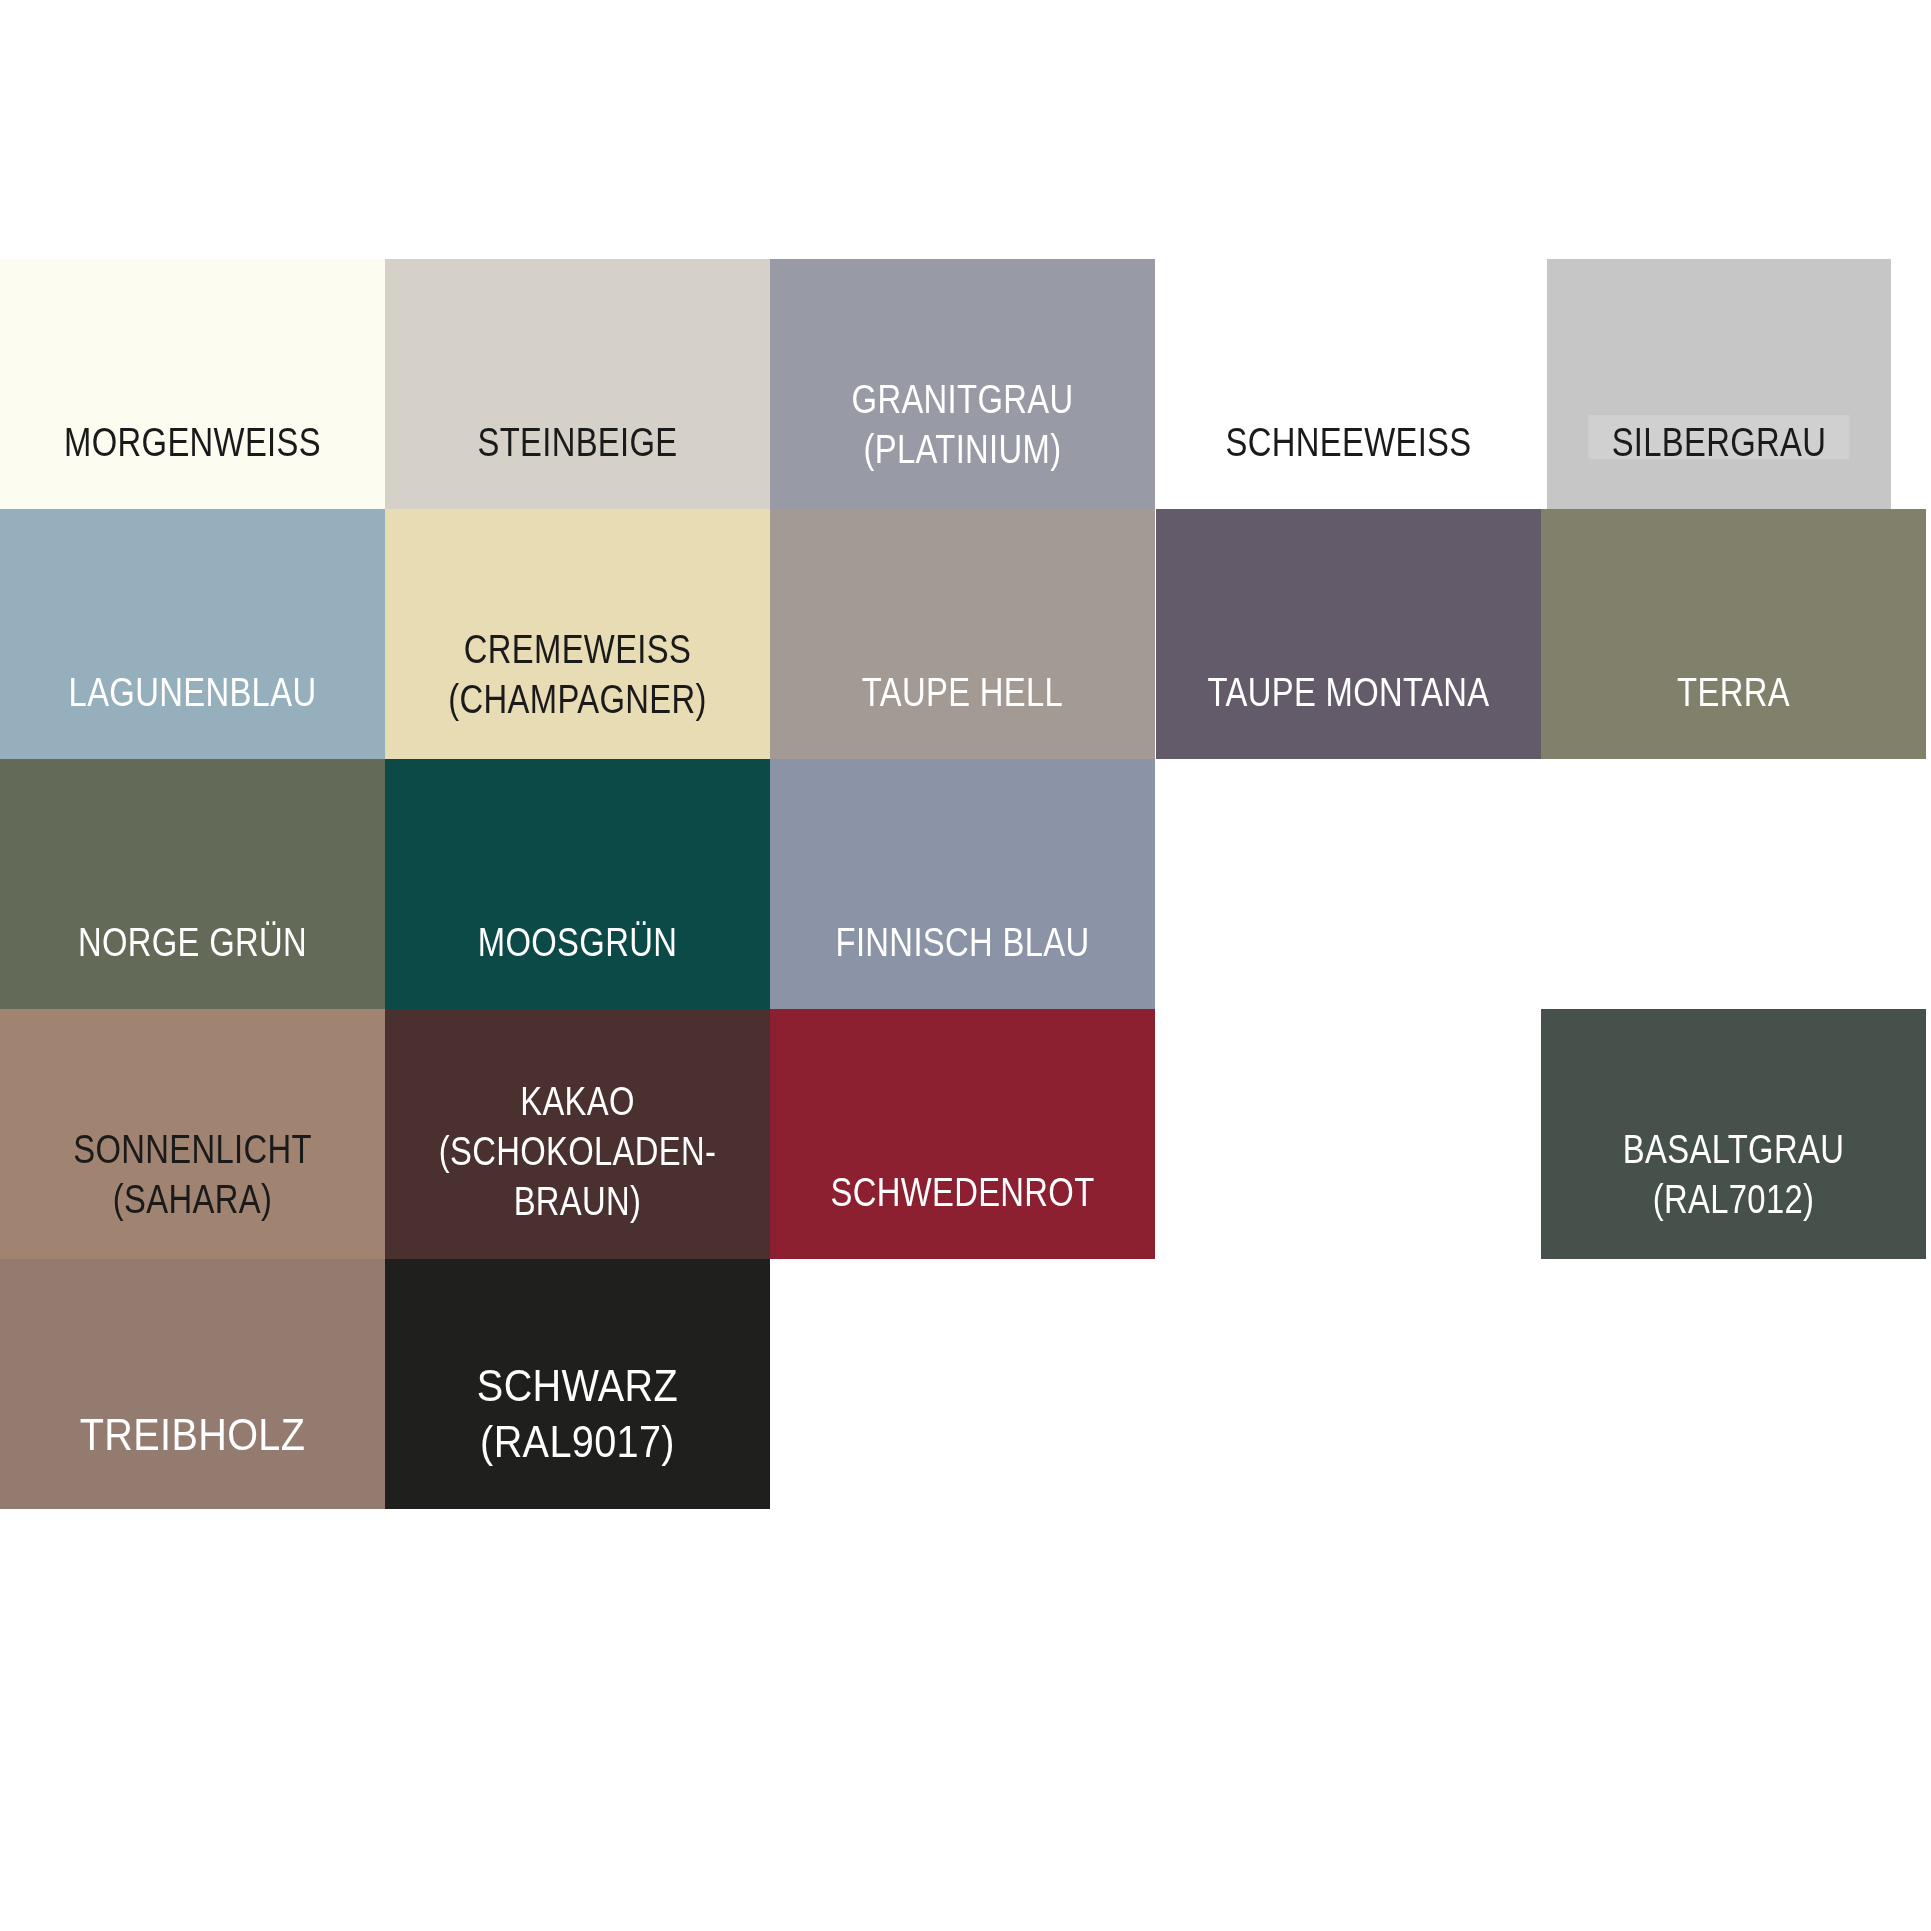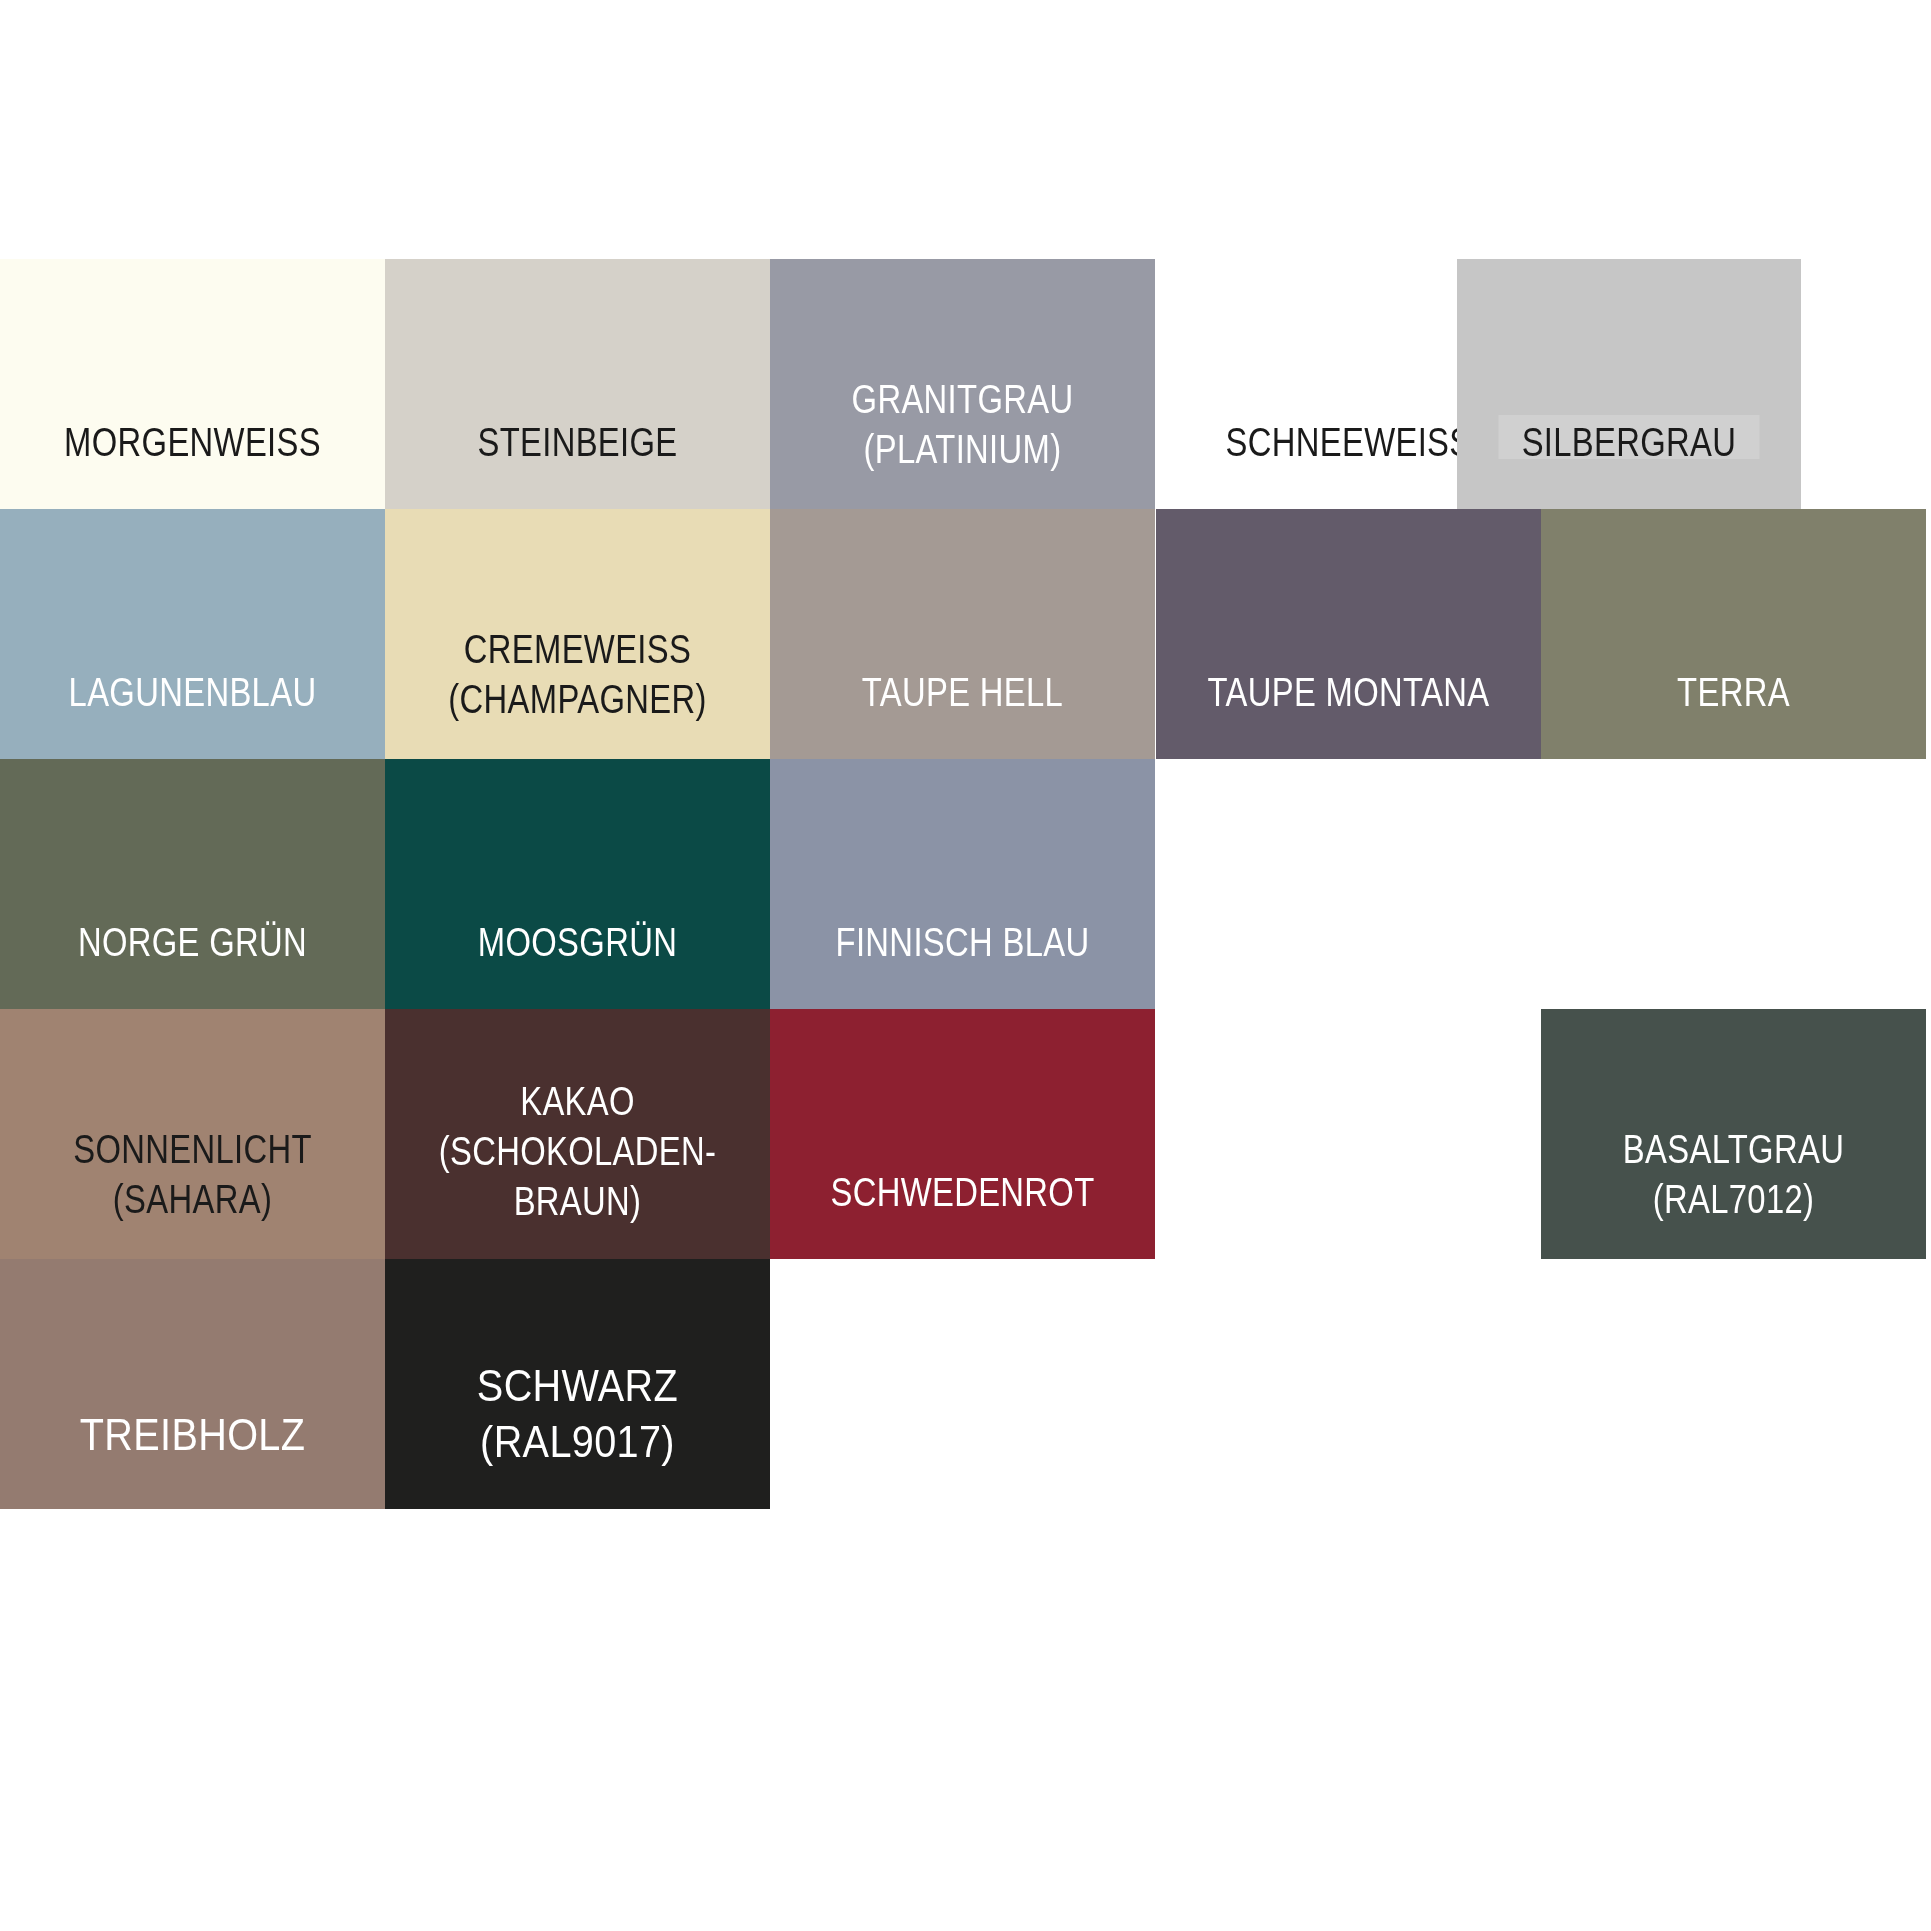--- a/index.html
+++ b/index.html
@@ -43,21 +43,21 @@
     overflow: hidden;
   }
 
   .swatch.c0 { left: 0px; }
   .swatch.c1 { left: 385px; }
   .swatch.c2 { left: 770px; }
   .swatch.c3 { left: 1156px; }
   .swatch.c4 { left: 1541px; }
 
   
-  .swatch.c4.inset { left: 1457px; width: 344px; }
+  .swatch.c4.inset { left: 1547px; width: 344px; }
 
   .swatch-label {
     position: relative;
     display: block;
     width: 100%;
     text-align: center;
     padding: 0 5.8px;
     box-sizing: border-box;
     font-size: 41px;
     line-height: 50px;

